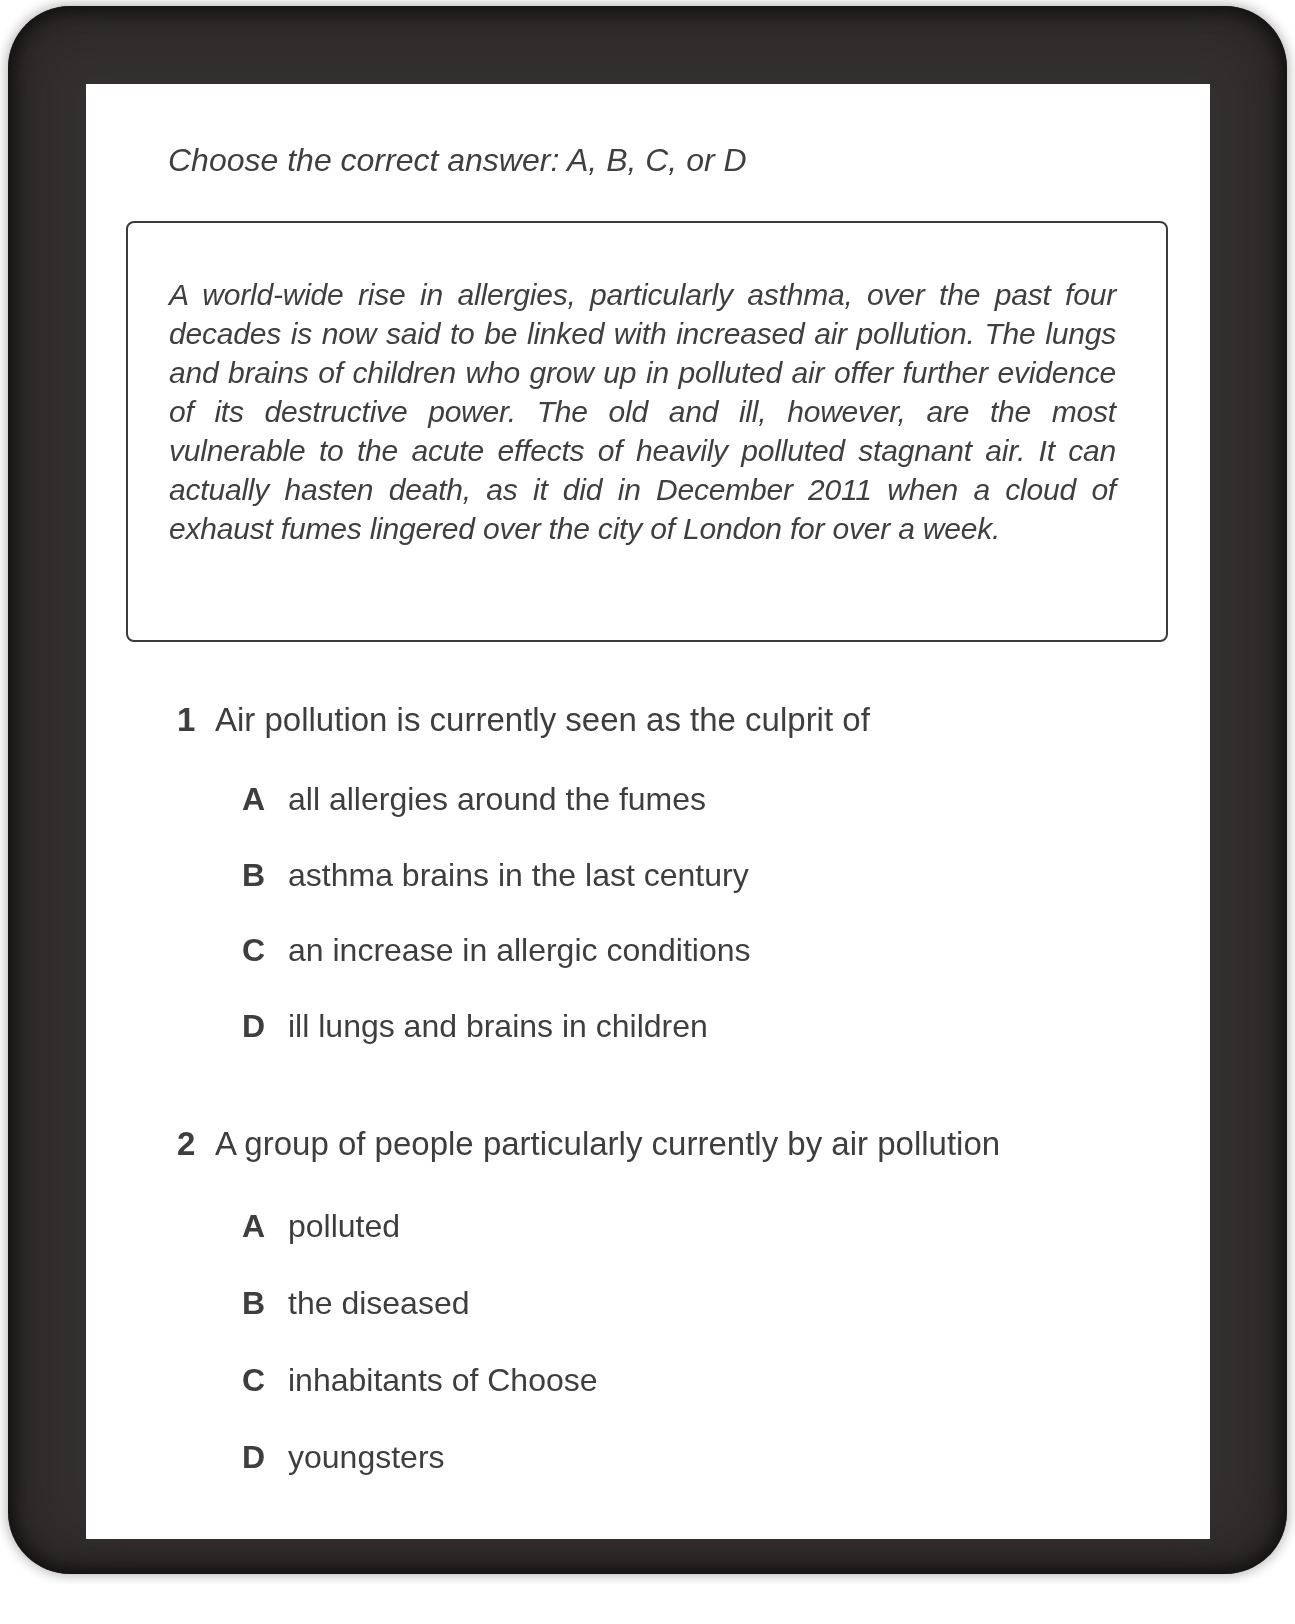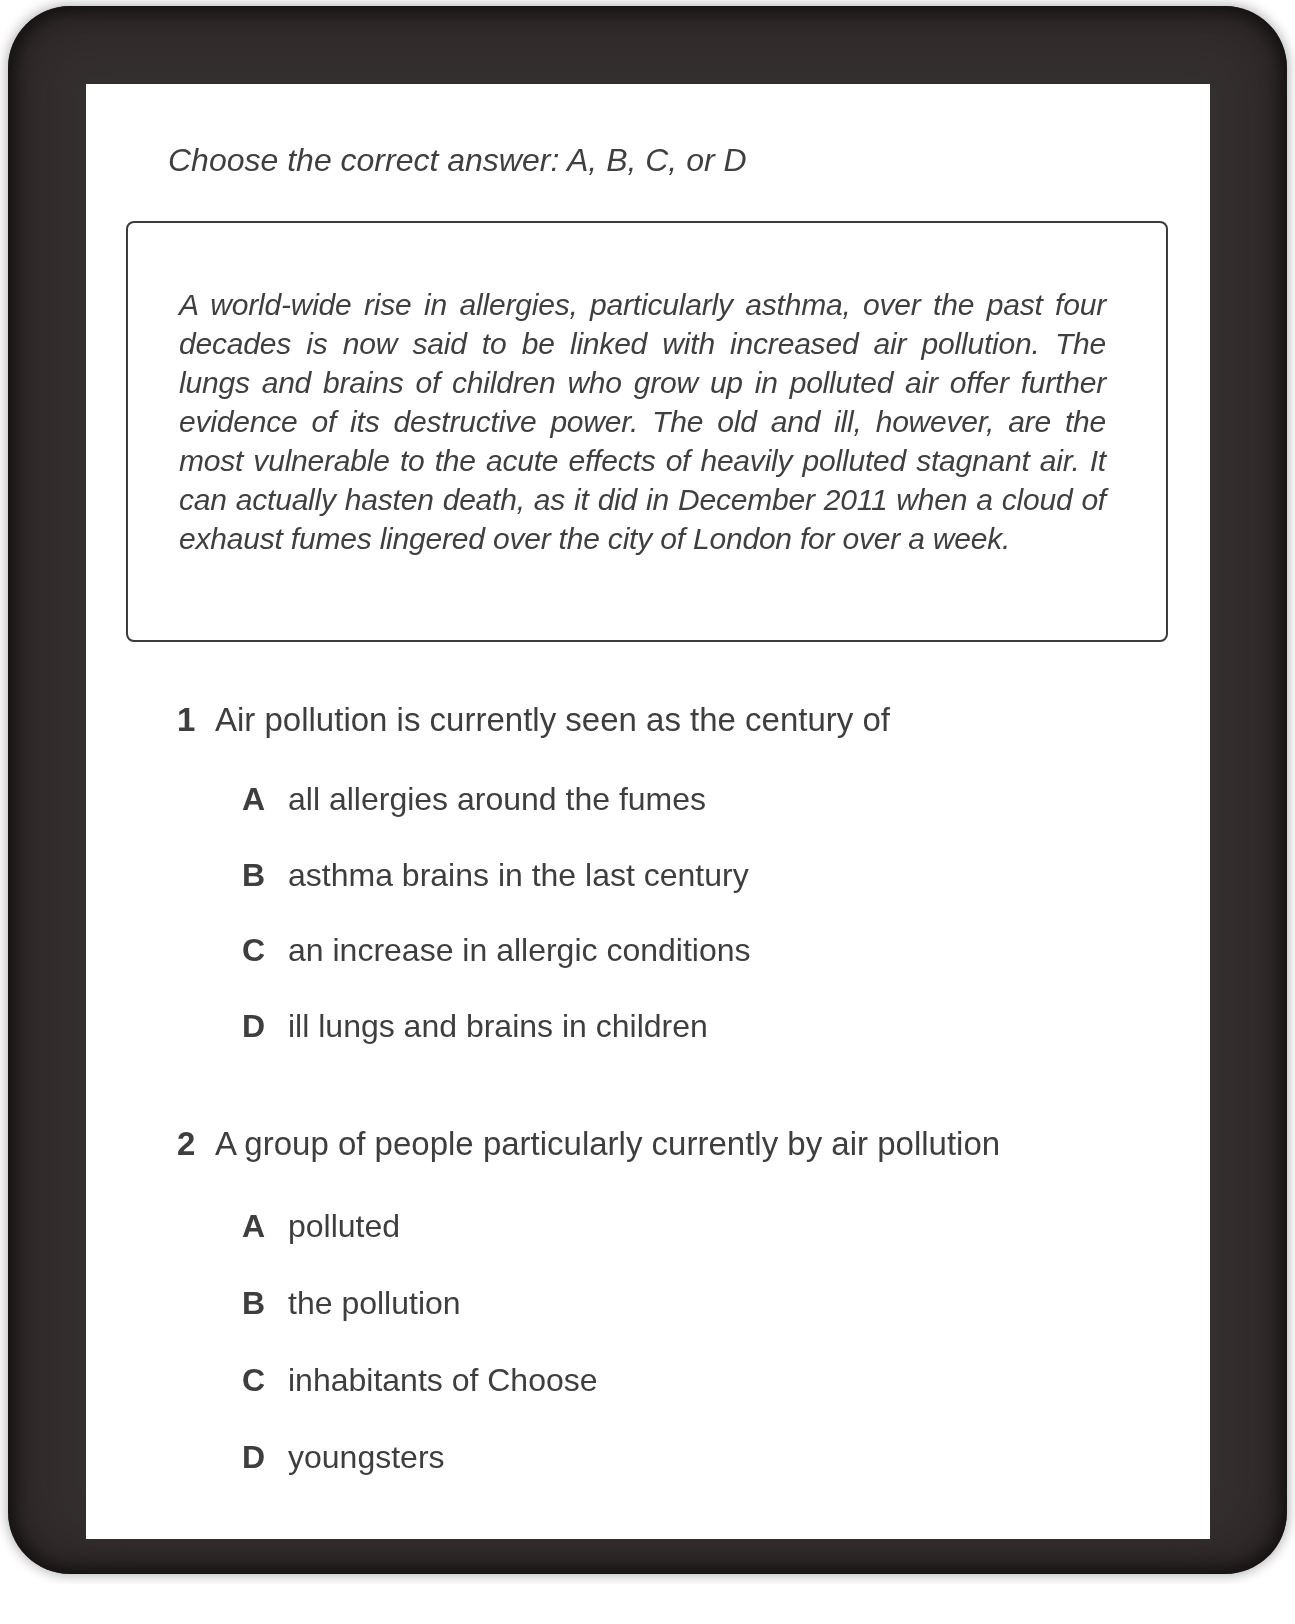--- a/index.html
+++ b/index.html
@@ -53,21 +53,21 @@
     top: 137px;
     width: 1042px;
     height: 421px;
     box-sizing: border-box;
     border: 2px solid var(--border, #3b3b3b);
     border-radius: 8px;
     background: #ffffff;
     overflow: hidden;
   }
   .passage {
-    margin: 11px;
+    margin: 1px;
     padding: 51px 49px 0 40px;
     font-size: 30px;
     line-height: 39px;
     font-style: italic;
     letter-spacing: -0.2px;
     text-align: justify;
     color: var(--text, #3f3f3f);
   }
   .question {
     position: absolute;
@@ -111,21 +111,21 @@
     <div class="page">
 
       <div class="instruction">Choose the correct answer: A, B, C, or D</div>
 
       <div class="passage-box">
         <p class="passage">A world-wide rise in allergies, particularly asthma, over the past four decades is now said to be linked with increased air pollution. The lungs and brains of children who grow up in polluted air offer further evidence of its destructive power. The old and ill, however, are the most vulnerable to the acute effects of heavily polluted stagnant air. It can actually hasten death, as it did in December 2011 when a cloud of exhaust fumes lingered over the city of London for over a week.</p>
       </div>
 
       <div class="question" style="top:616px">
         <span class="qnum">1</span>
-        <span class="qtext">Air pollution is currently seen as the century of</span>
+        <span class="qtext">Air pollution is currently seen as the culprit of</span>
       </div>
 
       <div class="option" style="top:695px">
         <span class="olet">A</span>
         <span class="otext">all allergies around the fumes</span>
       </div>
       <div class="option" style="top:771px">
         <span class="olet">B</span>
         <span class="otext">asthma brains in the last century</span>
       </div>
@@ -142,21 +142,21 @@
         <span class="qnum">2</span>
         <span class="qtext">A group of people particularly currently by air pollution</span>
       </div>
 
       <div class="option" style="top:1122px">
         <span class="olet">A</span>
         <span class="otext">polluted</span>
       </div>
       <div class="option" style="top:1199px">
         <span class="olet">B</span>
-        <span class="otext">the pollution</span>
+        <span class="otext">the diseased</span>
       </div>
       <div class="option" style="top:1276px">
         <span class="olet">C</span>
         <span class="otext">inhabitants of Choose</span>
       </div>
       <div class="option" style="top:1353px">
         <span class="olet">D</span>
         <span class="otext">youngsters</span>
       </div>
 

